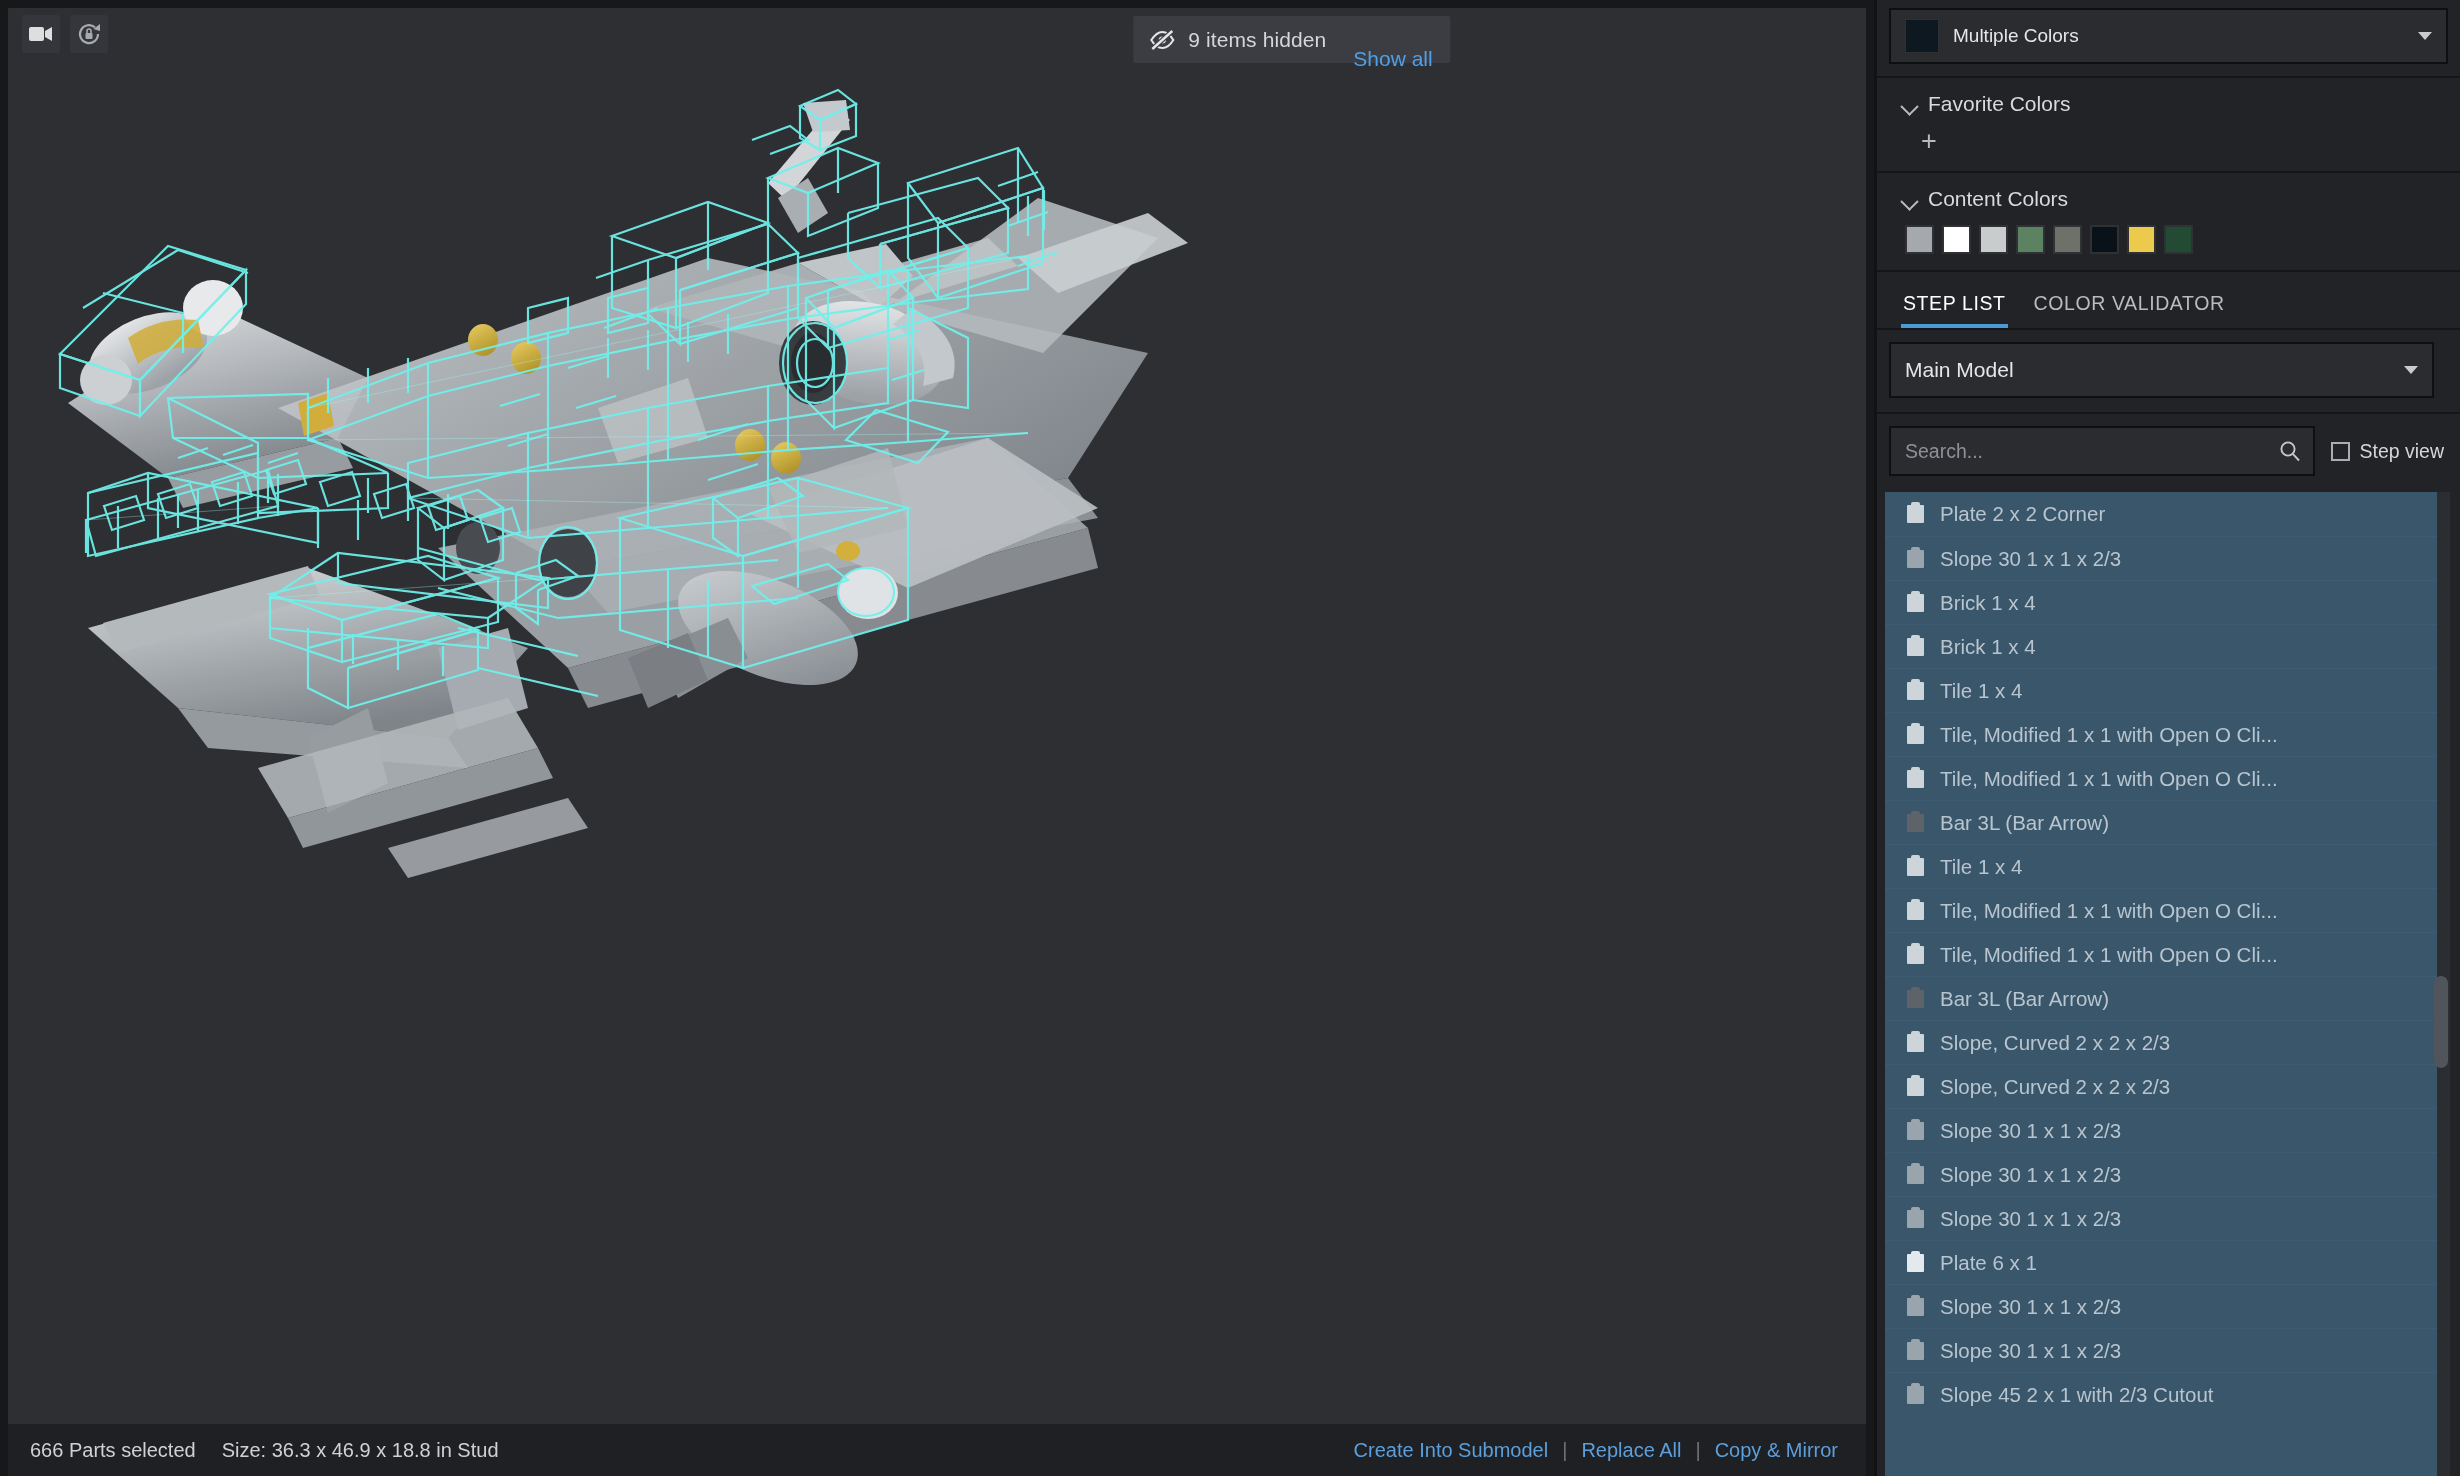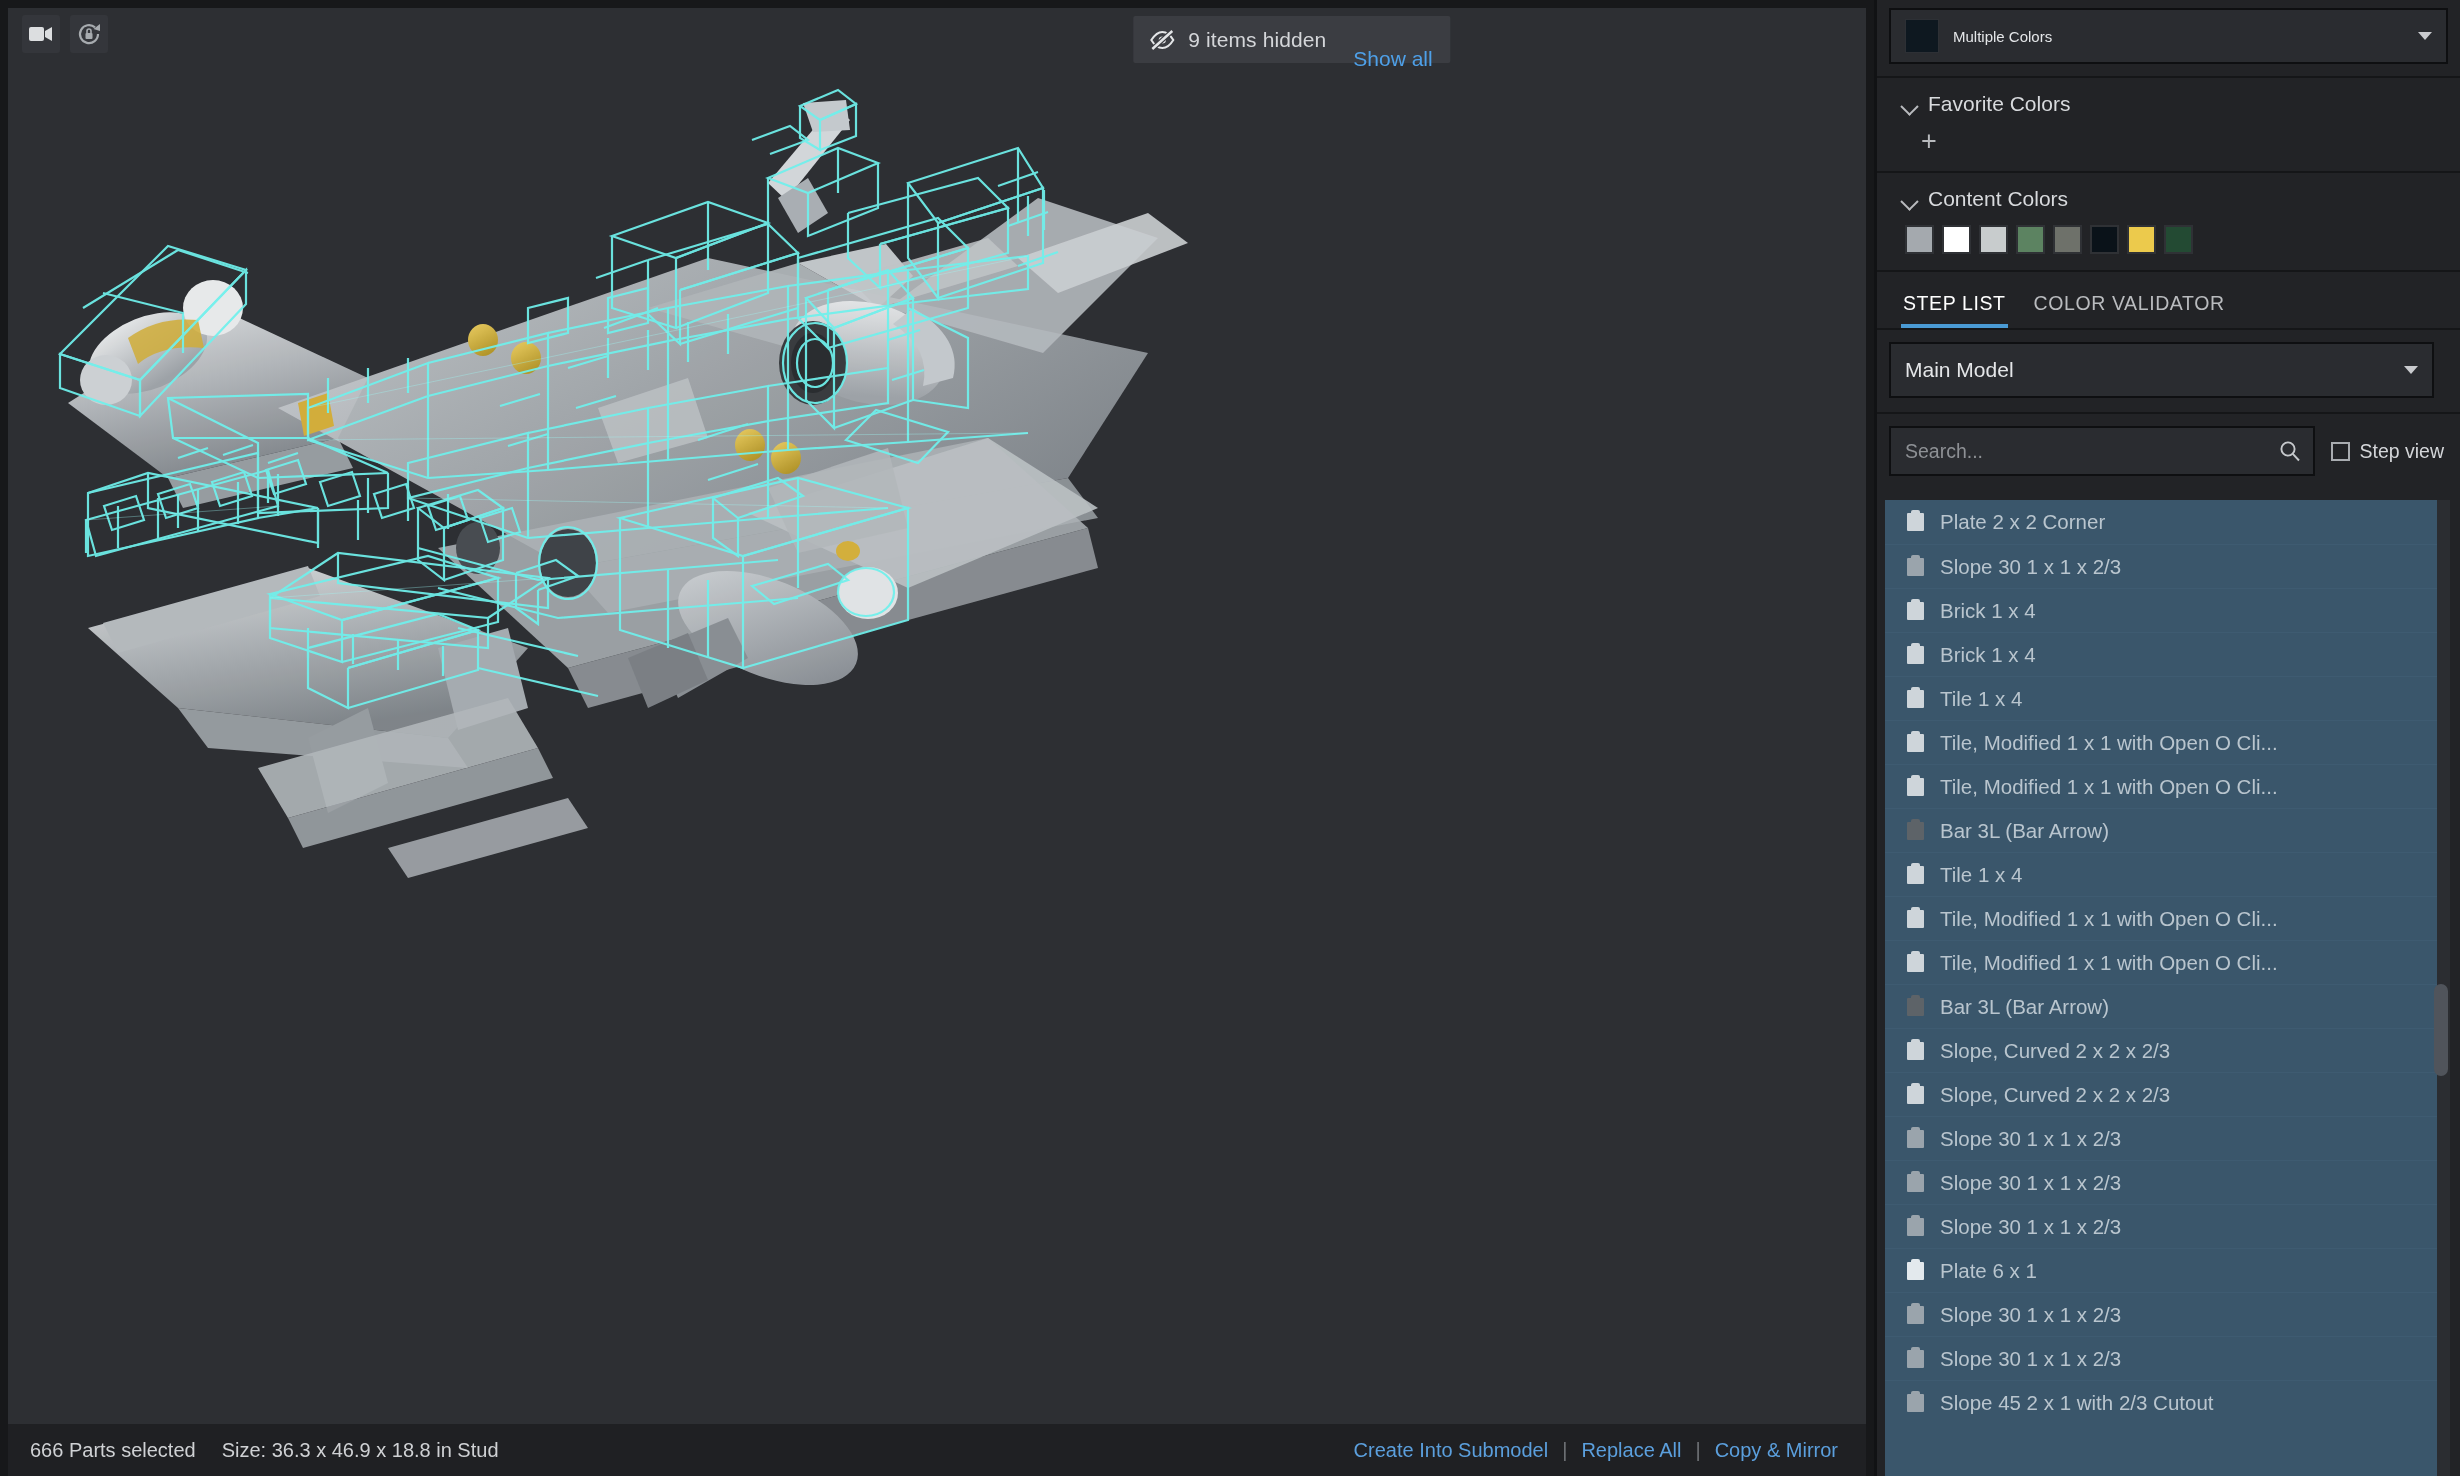--- a/index.html
+++ b/index.html
@@ -55,21 +55,21 @@
     border-left: 3px solid #111214;
     display:flex; flex-direction: column;
   }
 
   .color-row { padding: 8px 12px 12px 12px; border-bottom: 2px solid #151618; }
   .color-select {
     height: 56px; background:#2a2c30; border: 2px solid #0e0f11;
     display:flex; align-items:center; padding: 0 14px; cursor:pointer;
   }
   .color-chip { width: 34px; height: 34px; background:#0e1820; border:1px solid #2d3035; flex:none; }
-  .color-select .label { color:#e4e6e8; font-size: 15px; margin-left: 14px; }
+  .color-select .label { color:#e4e6e8; font-size: 19px; margin-left: 14px; }
   .caret { margin-left:auto; width:0;height:0; border-left:7px solid transparent;border-right:7px solid transparent;border-top:8px solid #c9cbce; }
 
   .section { border-bottom: 2px solid #151618; padding: 10px 0 14px 0; }
   .section-head { display:flex; align-items:flex-end; gap: 12px; padding: 4px 0 2px 26px; cursor:pointer; }
   .chev { width: 13px; height: 13px; border-right: 2.5px solid #b9bbbe; border-bottom: 2.5px solid #b9bbbe; transform: rotate(45deg) translate(-2px,-2px); flex:none; }
   .section-title { color:#d8dadd; font-size: 21px; }
   .fav-plus { color:#b8babd; font-size: 27px; line-height:1; padding: 10px 0 2px 44px; cursor:pointer; font-weight: 300;}
   .swatches { display:flex; gap: 8px; padding: 12px 0 2px 28px; }
   .sw { width: 29px; height: 29px; border: 2px solid #2f3135; cursor:pointer; }
 
@@ -79,21 +79,21 @@
   .tab.active { color:#ffffff; }
   .tab.active:after { content:""; position:absolute; left:-2px; right:-2px; bottom:0; height:4px; background:#4a9ad4; }
 
   .model-row { padding: 12px 26px 14px 12px; border-bottom: 2px solid #151618; }
   .model-select {
     height: 56px; background:#2a2c30; border: 2px solid #0e0f11;
     display:flex; align-items:center; padding: 0 14px; cursor:pointer;
   }
   .model-select .label { color:#e4e6e8; font-size: 21px; }
 
-  .search-row { display:flex; align-items:center; gap: 16px; padding: 12px 10px 24px 12px; }
+  .search-row { display:flex; align-items:center; gap: 16px; padding: 12px 10px 16px 12px; }
   .search-box {
     flex: 1; height: 50px; background:#2a2c30; border:2px solid #0e0f11;
     display:flex; align-items:center; padding: 0 12px 0 14px;
   }
   .search-box input {
     flex:1; background:transparent; border:none; outline:none;
     color:#cfd1d4; font-size: 19.5px; font-family:"Liberation Sans", sans-serif;
   }
   .search-box input::placeholder { color:#8e9195; }
   .stepview { display:flex; align-items:center; gap: 9px; padding-right: 6px; cursor:pointer; }

